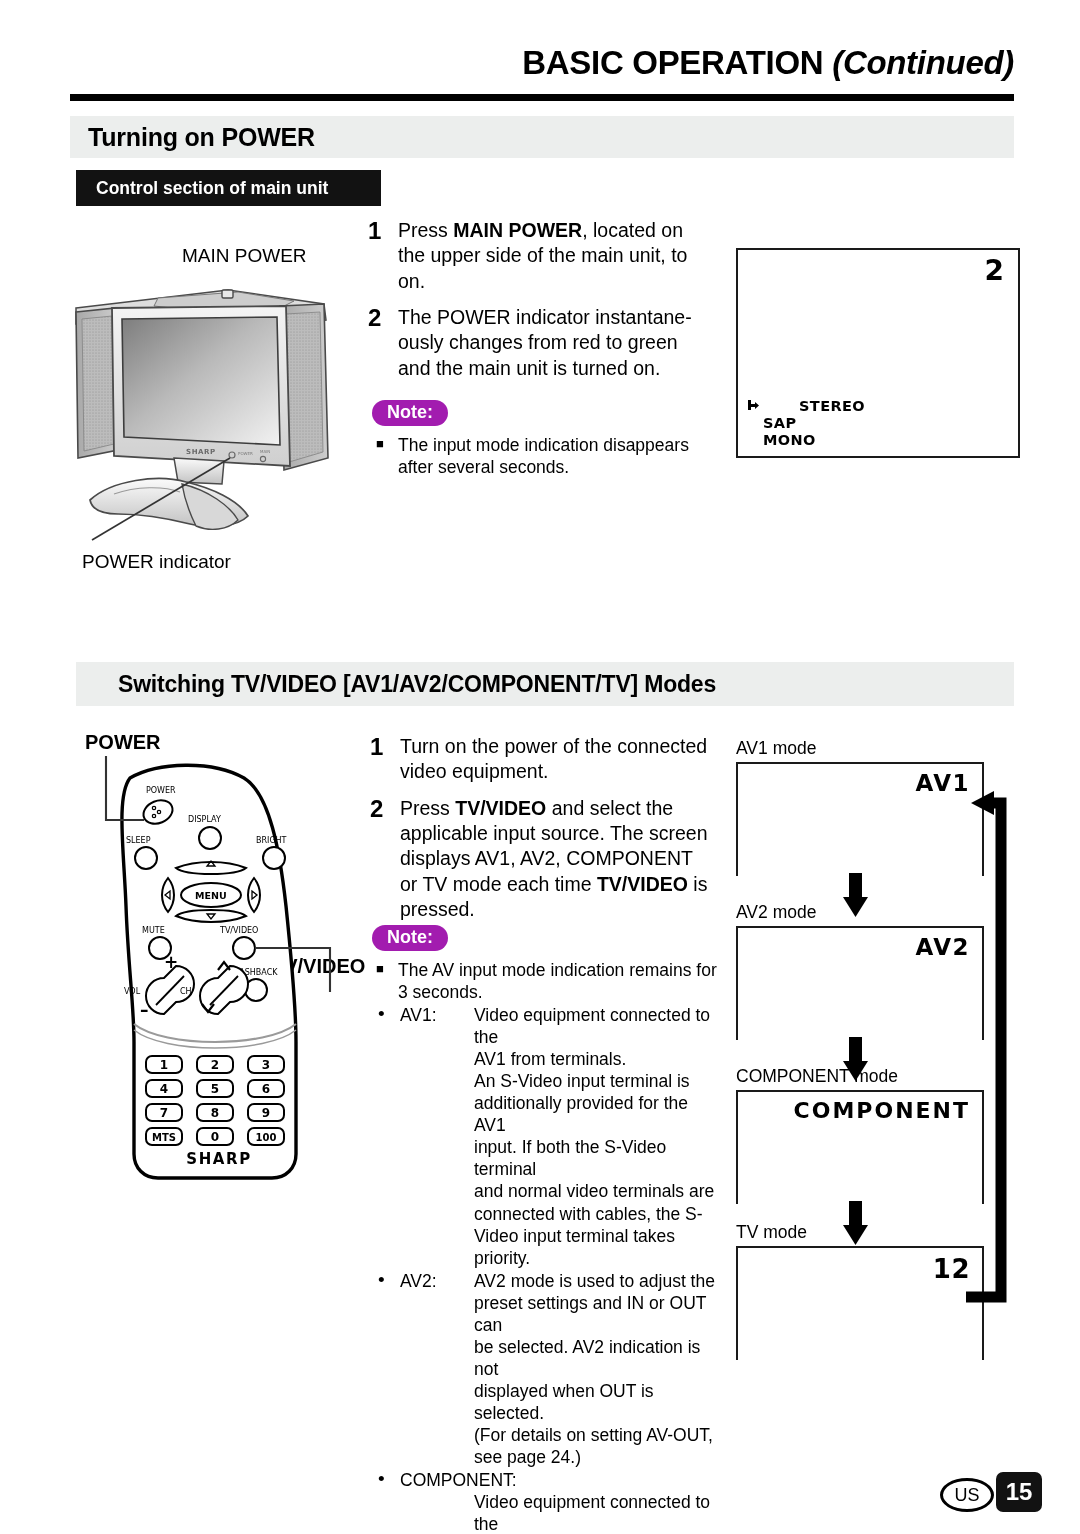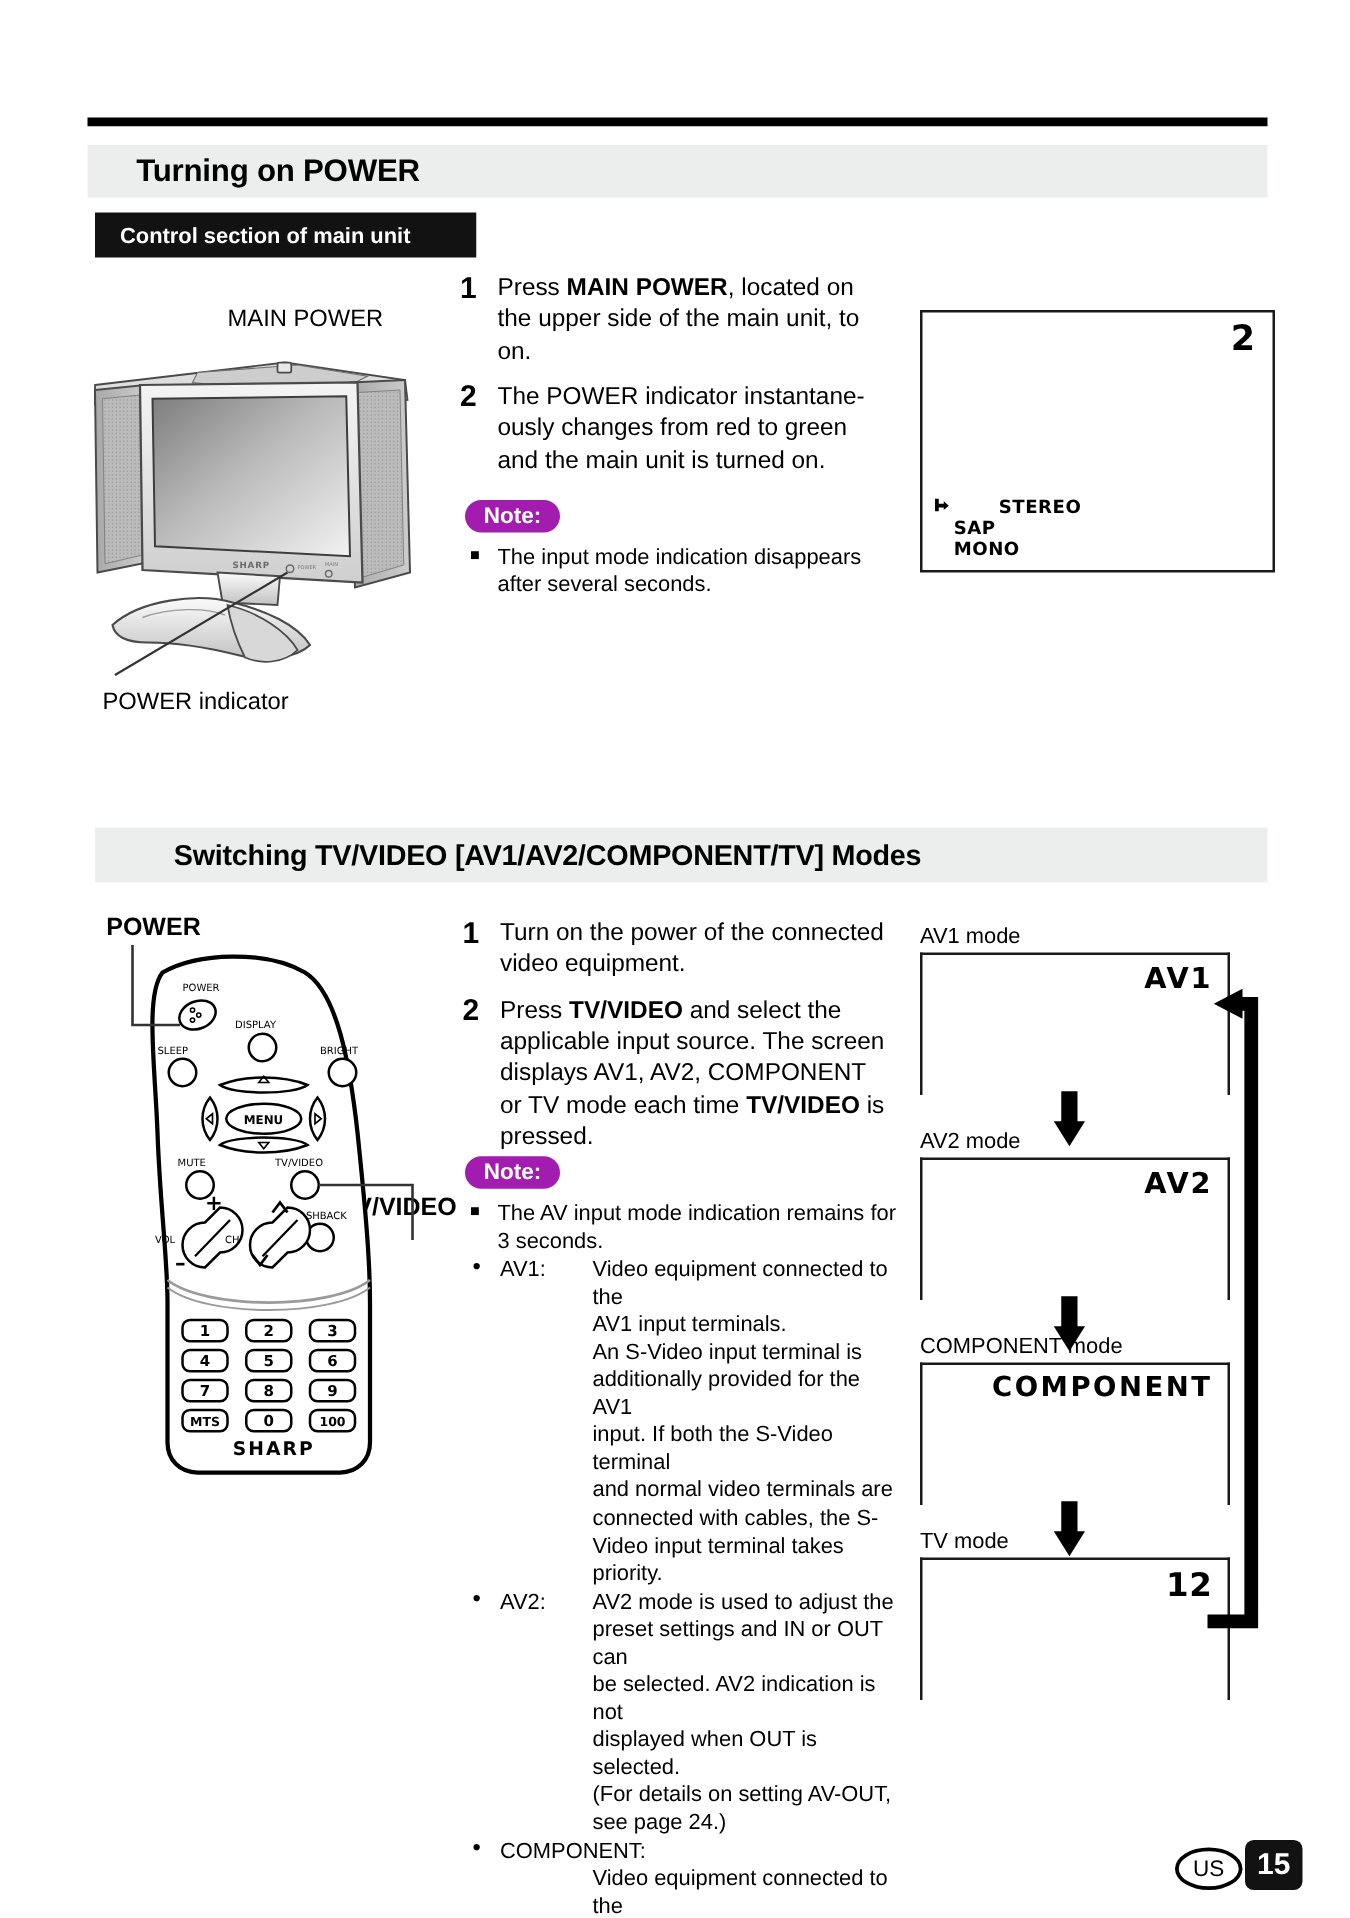--- a/index.html
+++ b/index.html
@@ -27,21 +27,21 @@
     position:absolute;left:70px;top:94px;width:944px;height:7px;background:#000;
   }
 
   
   .sec-bar{
     position:absolute;background:#eceeed;
     display:flex;align-items:center;
   }
   .sec-bar span{
     font-size:25px;font-weight:bold;letter-spacing:-0.2px;
-    padding-left:39px;white-space:nowrap;
+    padding-left:18px;white-space:nowrap;
   }
   #sec1{left:70px;top:116px;width:944px;height:42px;}
   #sec2{left:76px;top:662px;width:938px;height:44px;}
   #sec2 span{font-size:23px;margin-left:24px;}
 
   
   .black-tag{
     position:absolute;background:#121212;color:#fff;
     display:flex;align-items:center;
   }
@@ -147,20 +147,24 @@
     background:#121212;border-radius:7px;color:#fff;
     display:flex;align-items:center;justify-content:center;
     font-size:24px;font-weight:bold;
   }
 </style>
 </head>
 <body>
 
 <div class="page">
 
+  <div class="pg-title">
+    <span>BASIC OPERATION</span>
+    <span class="cont">(Continued)</span>
+  </div>
   <div class="head-rule"></div>
 
   <div class="sec-bar" id="sec1">
     <span>Turning on POWER</span>
   </div>
   <div class="black-tag" id="tag1">
     <span>Control section of main unit</span>
   </div>
 
   <div class="callout-txt" id="mainpower-lbl">MAIN POWER</div>
@@ -288,21 +292,21 @@
         <div class="txt">The AV input mode indication remains for 3 seconds.</div>
       </div>
 
       <div class="note-li">
         <div class="bullet-dot">•</div>
         <div class="txt">
           <div class="sub-li">
             <div class="lbl">AV1:</div>
             <div>Video equipment connected to the</div>
           </div>
-          <div class="indent-block2">AV1 input terminals.</div>
+          <div class="indent-block2">AV1 from terminals.</div>
           <div class="indent-block2">An S-Video input terminal is</div>
           <div class="indent-block2">additionally provided for the AV1</div>
           <div class="indent-block2">input. If both the S-Video terminal</div>
           <div class="indent-block2">and normal video terminals are</div>
           <div class="indent-block2">connected with cables, the S-</div>
           <div class="indent-block2">Video input terminal takes priority.</div>
         </div>
       </div>
 
       <div class="note-li">

